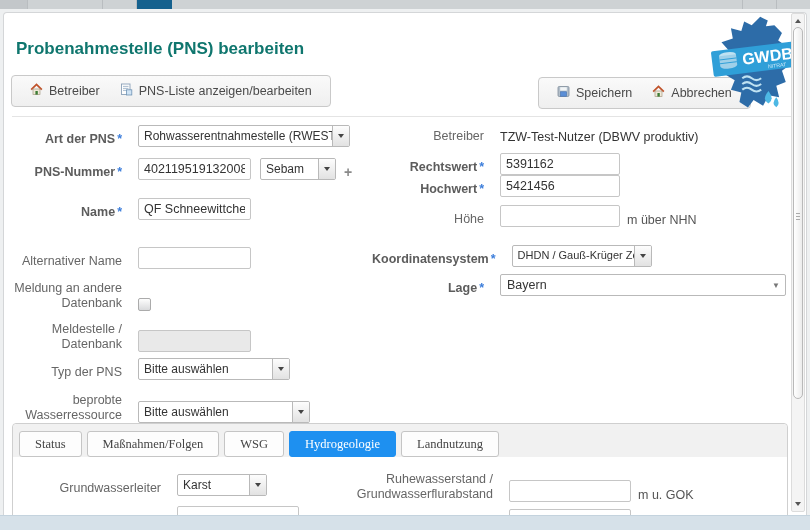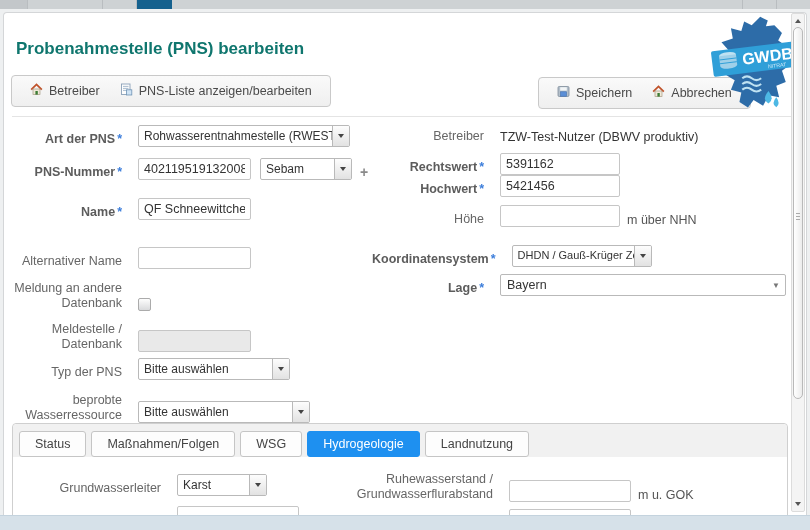--- a/index.html
+++ b/index.html
@@ -66,21 +66,21 @@
 
   .checkbox { width:13px; height:13px; margin-top:4px; border:1px solid #ababab; border-radius:2px;
     background:linear-gradient(#fdfdfd,#d9dadc); }
 
   .plus { font-size:14px; color:#8a8a8a; font-weight:bold; padding-top:3px; margin-left:8px; }
 
   
   .tab-panel { position:absolute; left:8px; top:410px; width:776px; height:118px;
     border:1px solid #cfcfcf; border-radius:4px 4px 0 0; background:#fff; overflow:hidden; }
   .tab-strip { height:33px; background:#f1f1f1; border-radius:4px 4px 0 0;
-    display:flex; align-items:flex-end; gap:5px; padding:19px 0 0 6px; }
+    display:flex; align-items:flex-end; gap:5px; padding:19px 0 0 6px;font-family:Liberation Serif, serif; }
   .tab { height:26px; padding:5px 15px; font-size:12.5px; color:#444; background:#fdfdfd;
     border:1px solid #c5c5c5; border-radius:3px; cursor:pointer; white-space:nowrap; }
   .tab.active { background:#1e90f0; border-color:#1e90f0; color:#fff; }
   .tab-content { position:relative; width:100%; height:85px; background:#fff; }
   .tc-col { position:absolute; top:1px; }
   .tc-left  { left:0;   width:330px; }
   .tc-right { left:322px; width:450px; }
   .tc-left .lbl  { flex:0 0 148px; }
   .tc-right .lbl { flex:0 0 158px; }
 
@@ -171,21 +171,21 @@
           <span class="ctext">Rohwasserentnahmestelle (RWEST)</span>
           <span class="cbtn">
               <span class="tri"></span>
             </span>
         </span>
       </div>
 
       <div class="frow" style="margin-bottom:18px;">
         <span class="lbl bold"><span>PNS-Nummer</span><span class="ast">*</span></span>
         <input class="txt" style="width: 113px;" value="4021195191320082">
-        <span class="combo" style="width:92px; margin-left:9px;">
+        <span class="combo" style="width:76px; margin-left:9px;">
           <span class="ctext">Sebam</span>
           <span class="cbtn">
               <span class="tri"></span>
             </span>
         </span>
         <span class="plus">+</span>
       </div>
 
       <div class="frow" style="margin-bottom:27px;">
         <span class="lbl bold"><span>Name</span><span class="ast">*</span></span>

